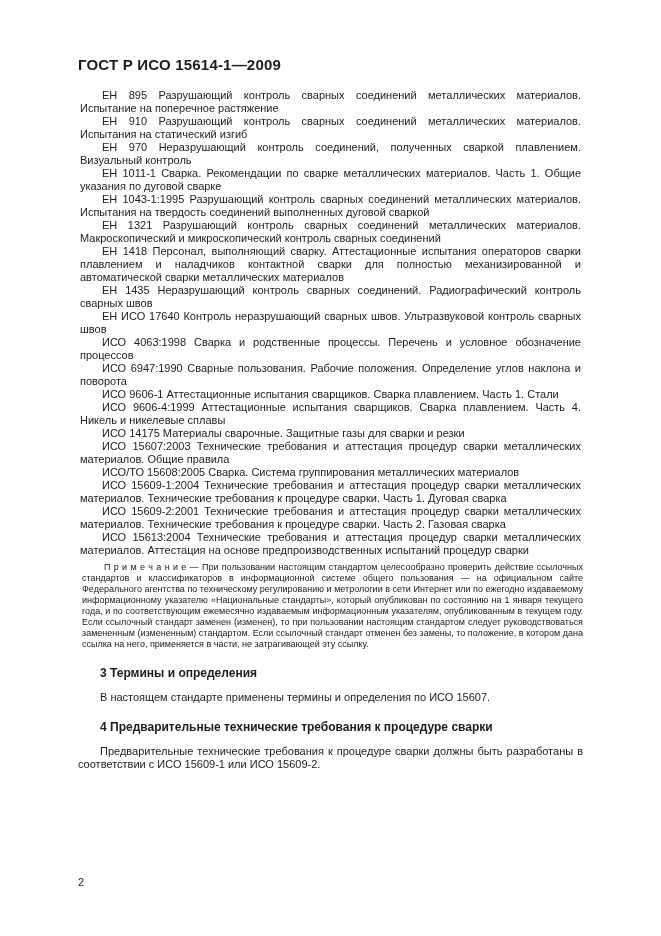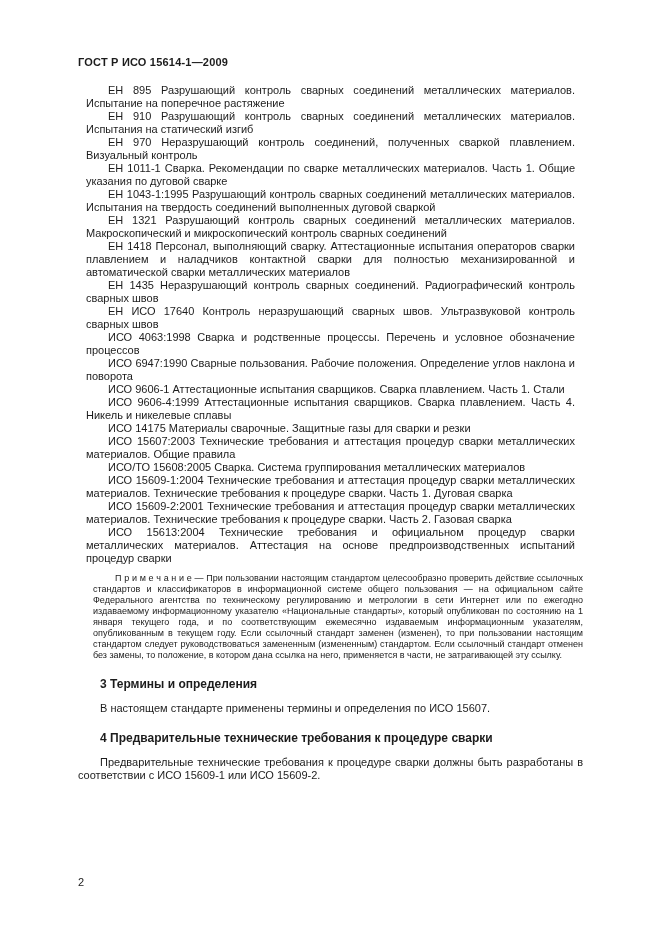--- a/index.html
+++ b/index.html
@@ -8,39 +8,39 @@
     position: relative;
     width: 661px;
     height: 936px;
     background: #ffffff;
     font-family: "Liberation Sans", sans-serif;
     color: #1c1c1c;
     padding: 56px 78px 0 78px;
     overflow: hidden;
   }
   .doc-header {
-    font-size: 11px;
+    font-size: 15px;
     font-weight: bold;
     margin: 0 0 16px 0;
     letter-spacing: 0.2px;
   }
   .para {
     font-size: 11px;
     line-height: 13px;
     text-align: justify;
     text-indent: 22px;
     margin: 0;
   }
-  .references { margin: 8px; }
+  .references { margin: 2px; }
   .note {
     font-size: 9px;
     line-height: 11px;
     text-align: justify;
     text-indent: 22px;
-    margin: 5px 0 0 15px;
+    margin: 5px 0 0 4px;
     color: #202020;
   }
   .section-heading {
     font-size: 12px;
     font-weight: bold;
     margin: 16px 0 11px 0;
     text-indent: 22px;
   }
   .section-body {
     font-size: 11px;
@@ -75,21 +75,21 @@
       <p class="para">ЕН ИСО 17640  Контроль неразрушающий сварных швов. Ультразвуковой контроль сварных швов</p>
       <p class="para">ИСО 4063:1998  Сварка и родственные процессы. Перечень и условное обозначение процессов</p>
       <p class="para">ИСО 6947:1990  Сварные пользования. Рабочие положения. Определение углов наклона и поворота</p>
       <p class="para">ИСО 9606-1  Аттестационные испытания сварщиков. Сварка плавлением. Часть 1.  Стали</p>
       <p class="para">ИСО 9606-4:1999  Аттестационные испытания сварщиков. Сварка плавлением. Часть 4.  Никель и никелевые сплавы</p>
       <p class="para">ИСО 14175  Материалы сварочные. Защитные газы для сварки и резки</p>
       <p class="para">ИСО 15607:2003  Технические требования и аттестация процедур сварки металлических материалов. Общие правила</p>
       <p class="para">ИСО/ТО 15608:2005  Сварка. Система группирования металлических материалов</p>
       <p class="para">ИСО 15609-1:2004  Технические требования и аттестация процедур сварки металлических материалов. Технические требования к процедуре сварки. Часть 1.  Дуговая сварка</p>
       <p class="para">ИСО 15609-2:2001  Технические требования и аттестация процедур сварки металлических материалов. Технические требования к процедуре сварки. Часть 2.  Газовая сварка</p>
-      <p class="para">ИСО 15613:2004  Технические требования и официальном процедур сварки металлических материалов. Аттестация на основе предпроизводственных испытаний процедур сварки</p>
+      <p class="para">ИСО 15613:2004  Технические требования и аттестация процедур сварки металлических материалов. Аттестация на основе предпроизводственных испытаний процедур сварки</p>
     </div>
 
   <p class="note">П р и м е ч а н и е — При пользовании настоящим стандартом целесообразно проверить действие ссылочных стандартов и классификаторов в информационной системе общего пользования — на официальном сайте Федерального агентства по техническому регулированию и метрологии в сети Интернет или по ежегодно издаваемому информационному указателю «Национальные стандарты», который опубликован по состоянию на 1 января текущего года, и по соответствующим ежемесячно издаваемым информационным указателям, опубликованным в текущем году. Если ссылочный стандарт заменен (изменен), то при пользовании настоящим стандартом следует руководствоваться замененным (измененным) стандартом. Если ссылочный стандарт отменен без замены, то положение, в котором дана ссылка на него, применяется в части, не затрагивающей эту ссылку.</p>
 
   <div class="section-heading">3  Термины и определения</div>
 
   <p class="section-body">В настоящем стандарте применены термины и определения по ИСО 15607.</p>
 
   <div class="section-heading">4  Предварительные технические требования к процедуре сварки</div>
 

